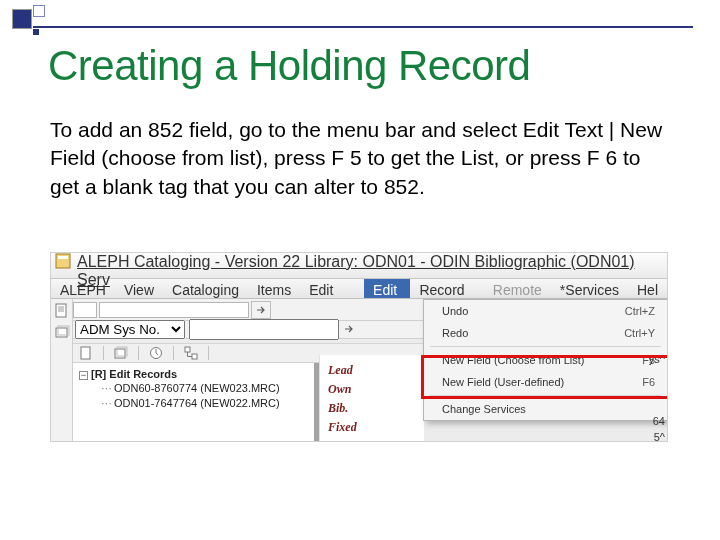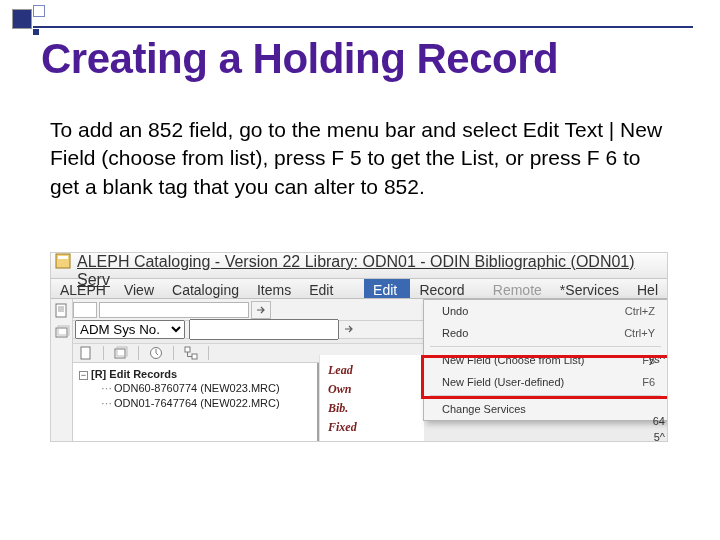--- a/index.html
+++ b/index.html
@@ -19,24 +19,24 @@
   .deco-sq1 { top: 9px; left: 12px; width: 20px; height: 20px; background: #27347d; }
   .deco-sq2 { top: 5px; left: 33px; width: 12px; height: 12px; background: #fff; border-color:#7a86c2; }
   .deco-rule {
     position: absolute; top: 26px; left: 33px; width: 660px; height: 2px; background: #27347d;
   }
   .deco-tick { position:absolute; top:29px; left:33px; width:6px; height:6px; background:#27347d; }
 
   h1.title {
     position: absolute;
     top: 34px; left: 40px;
-    margin: 1px;
+    margin: 8px;
     font-size: 42px;
-    font-weight: bold;
-    color: #4c1d95;
+    font-weight: normal;
+    color: #15803d;
     letter-spacing: -0.5px;
   }
   .body-text {
     position: absolute;
     top: 116px; left: 50px; width: 620px;
     font-size: 21px;
     line-height: 1.35;
     color: #000;
   }
 
@@ -93,21 +93,21 @@
   .tab-icons-row{
     position:absolute; top:44px; left:22px; width:350px; height:20px;
     background:#f0f0f0; border-top:1px solid #d5d5d5; border-bottom:1px solid #cfcfcf;
     display:flex; align-items:center; gap:10px; padding-left:6px;
   }
   .tab-icons-row .ic{width:14px;height:14px;}
   .tab-icons-row .sep{width:1px;height:14px;background:#c2c2c2;}
 
   .tree{
     position:absolute; top:64px; left:22px; width:246px; bottom:0;
-    background:#fff; border-right:2px solid #a3a3a3;
+    background:#fff; border-right:5px solid #a3a3a3;
     font-size:11px; color:#222; padding-top:4px;
   }
   .tree .node{padding:1px 0 1px 6px; white-space:nowrap;}
   .tree .node .exp{display:inline-block;width:9px;height:9px;border:1px solid #8a8a8a;text-align:center;line-height:7px;font-size:9px;margin-right:3px;color:#444;}
   .tree .child{padding-left:28px;}
   .tree .child::before{content:"⋯";color:#888;margin-right:4px;letter-spacing:-2px;}
 
   .fieldcol{
     position:absolute; top:56px; left:268px; width:105px; bottom:0;
     background:#fff;

